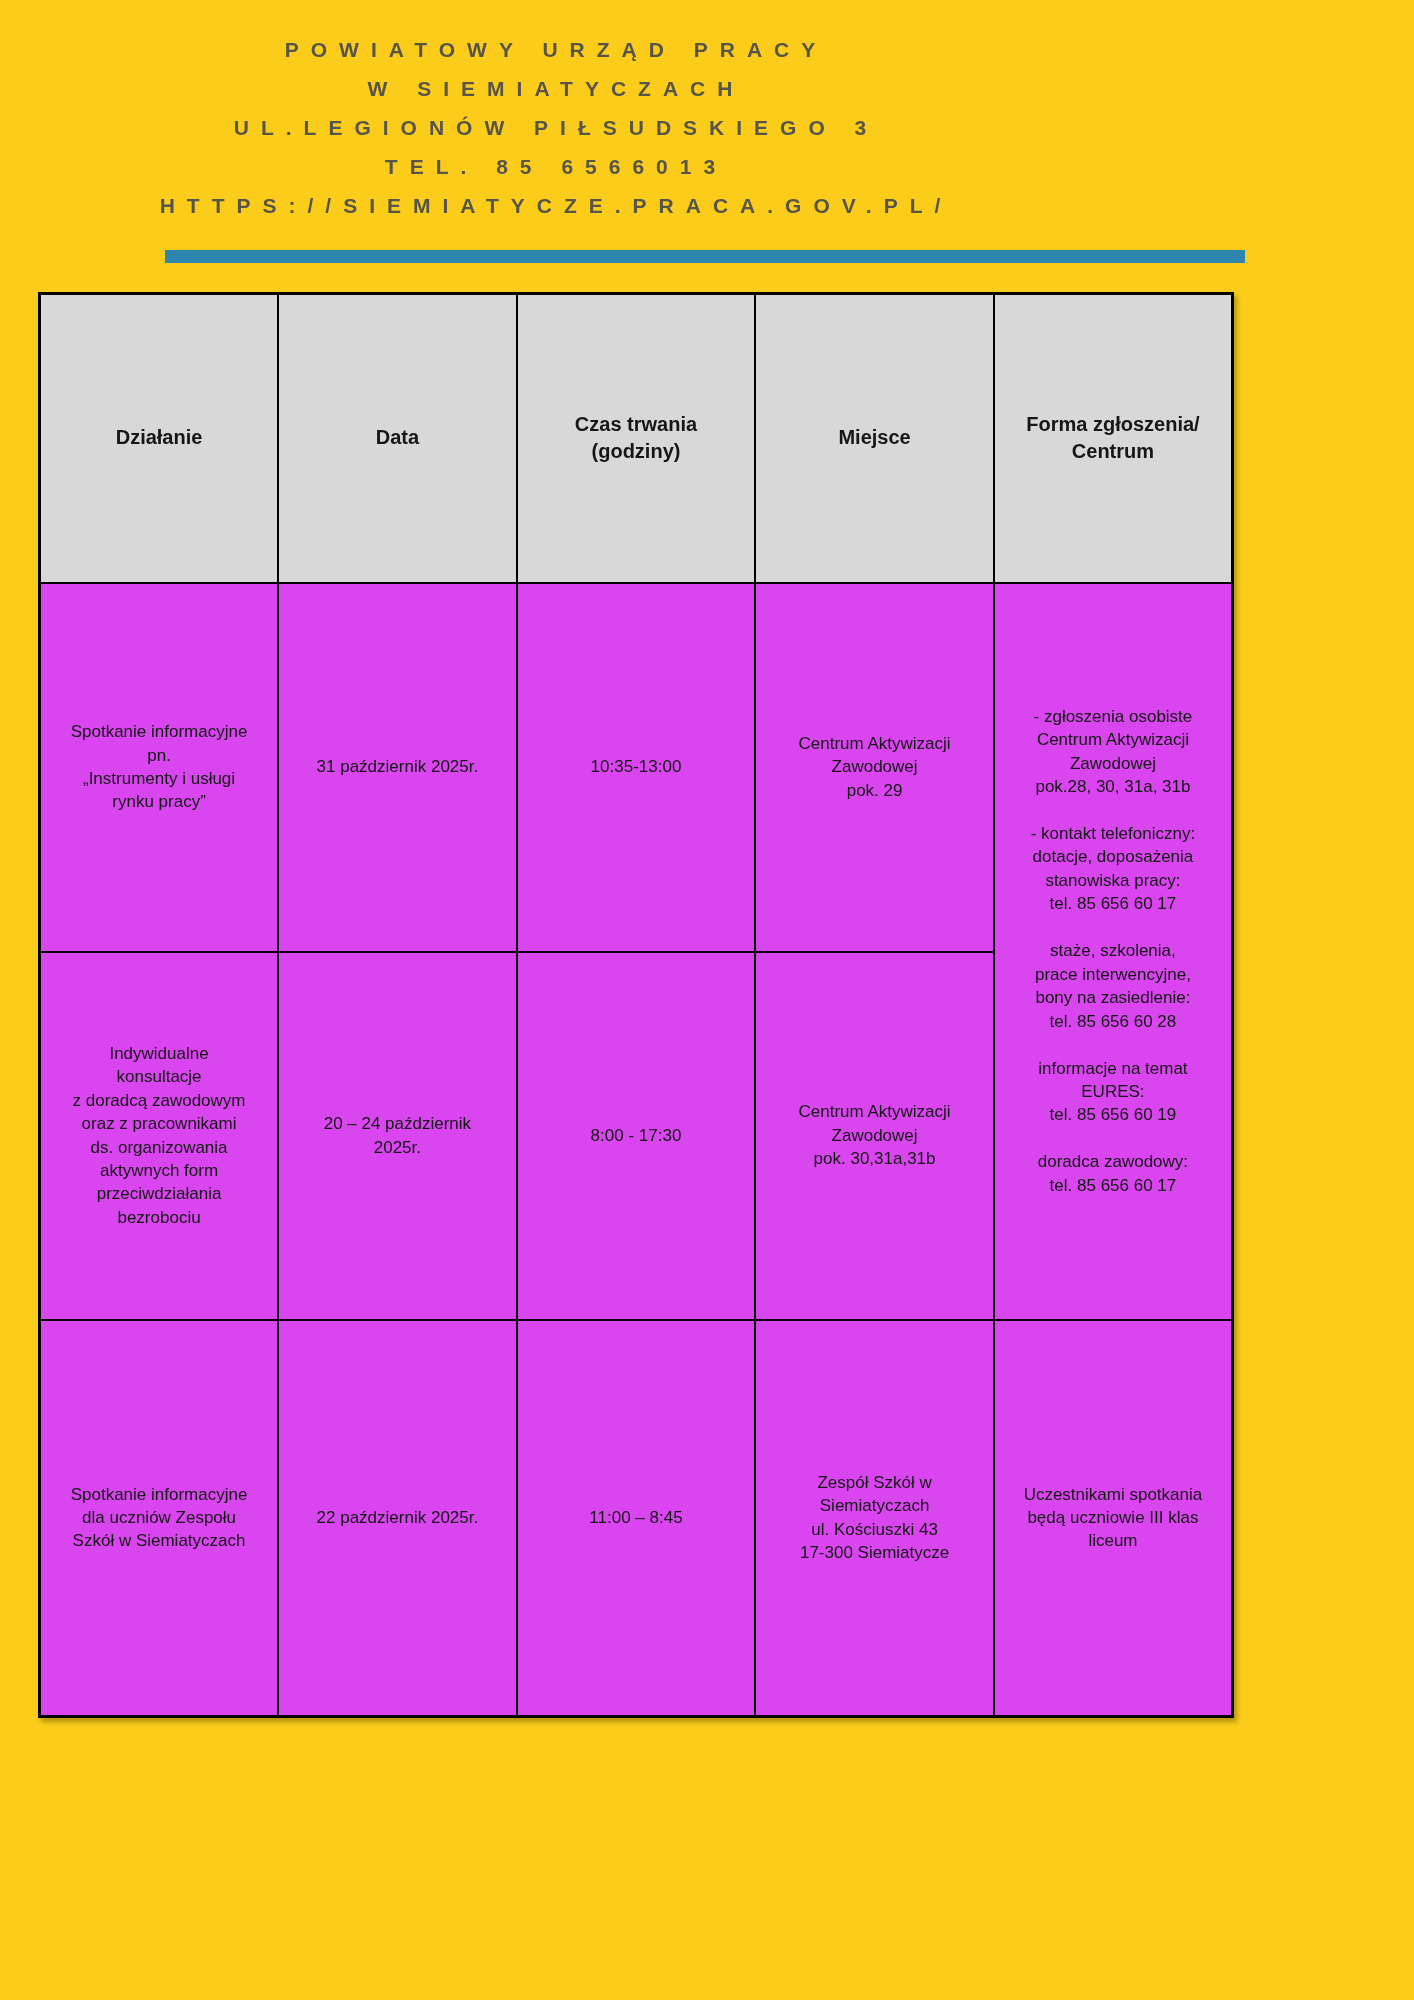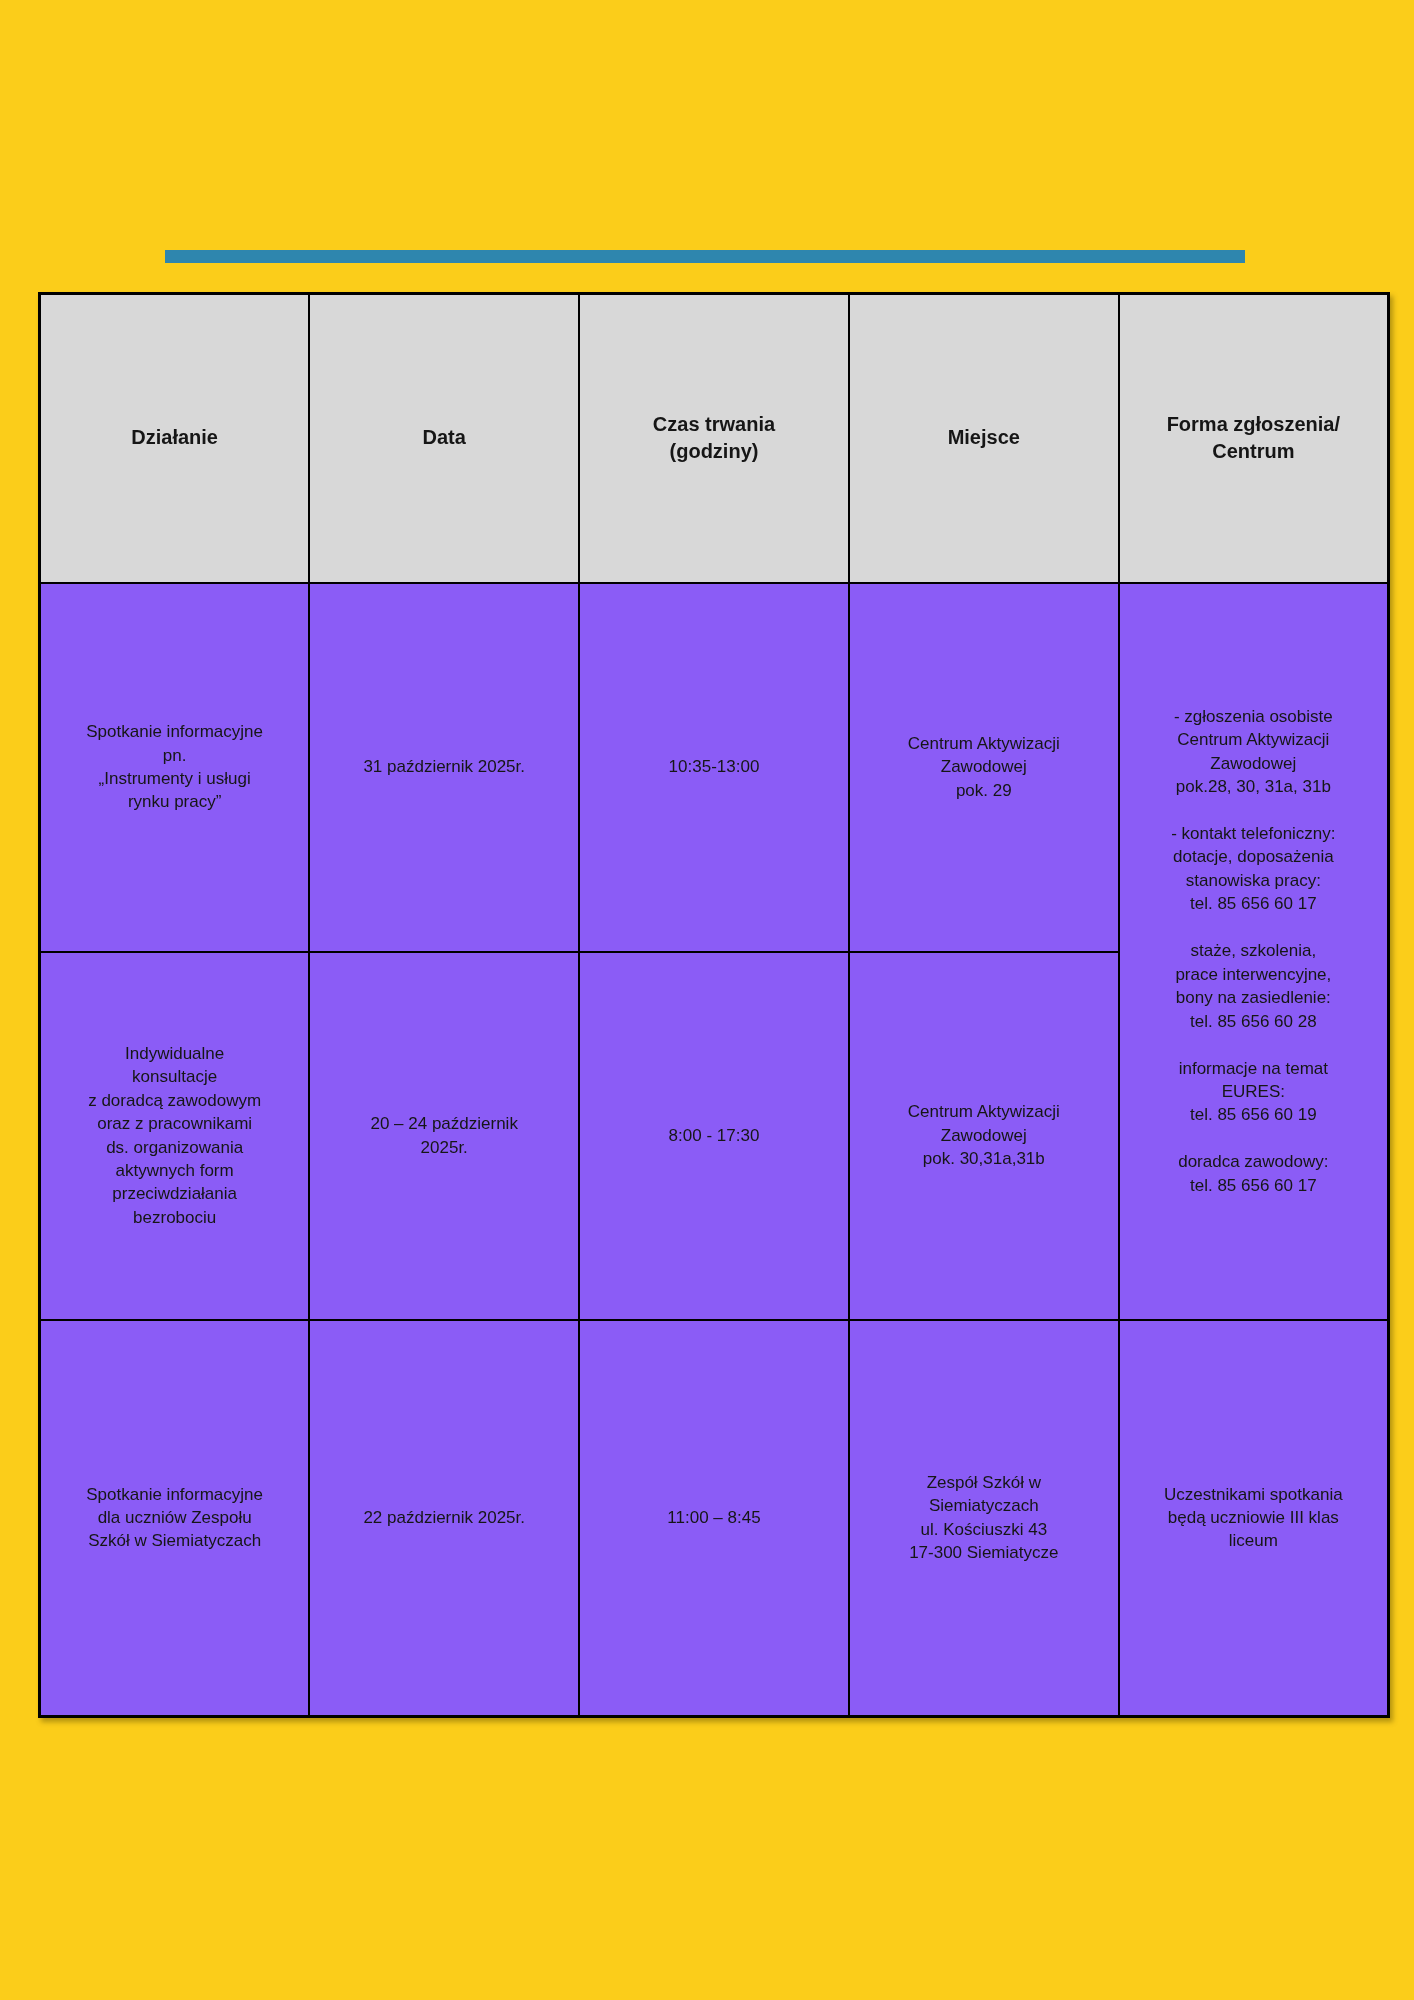--- a/index.html
+++ b/index.html
@@ -29,24 +29,24 @@
     left: 165px;
     top: 250px;
     width: 1080px;
     height: 13px;
     background: #2E86AE;
   }
   table.schedule {
     position: absolute;
     left: 38px;
     top: 292px;
-    width: 1352px;
+    width: 1196px;
     table-layout: fixed;
     border-collapse: collapse;
-    background: #8b5cf6;
+    background: #d946ef;
     border: 3px solid #000;
     box-shadow: 3px 4px 5px rgba(96, 78, 5, 0.45);
   }
   table.schedule col { width: 20%; }
   table.schedule th,
   table.schedule td {
     border: 2px solid #000;
     text-align: center;
     vertical-align: middle;
     padding: 6px 12px;
@@ -64,20 +64,27 @@
   tr.head-row { height: 289px; }
   tr.row-1 { height: 369px; }
   tr.row-2 { height: 368px; }
   tr.row-3 { height: 397px; }
 </style>
 </head>
 <body>
 
 <div class="page">
 
+  <div class="header-block">
+    <div class="header-line">POWIATOWY URZĄD PRACY</div>
+    <div class="header-line">W SIEMIATYCZACH</div>
+    <div class="header-line">UL.LEGIONÓW PIŁSUDSKIEGO 3</div>
+    <div class="header-line">TEL. 85 6566013</div>
+    <div class="header-line">HTTPS://SIEMIATYCZE.PRACA.GOV.PL/</div>
+  </div>
 
   <div class="accent-bar"></div>
 
   <table class="schedule">
     <colgroup>
       <col>
         <col>
         <col>
         <col>
         <col>

